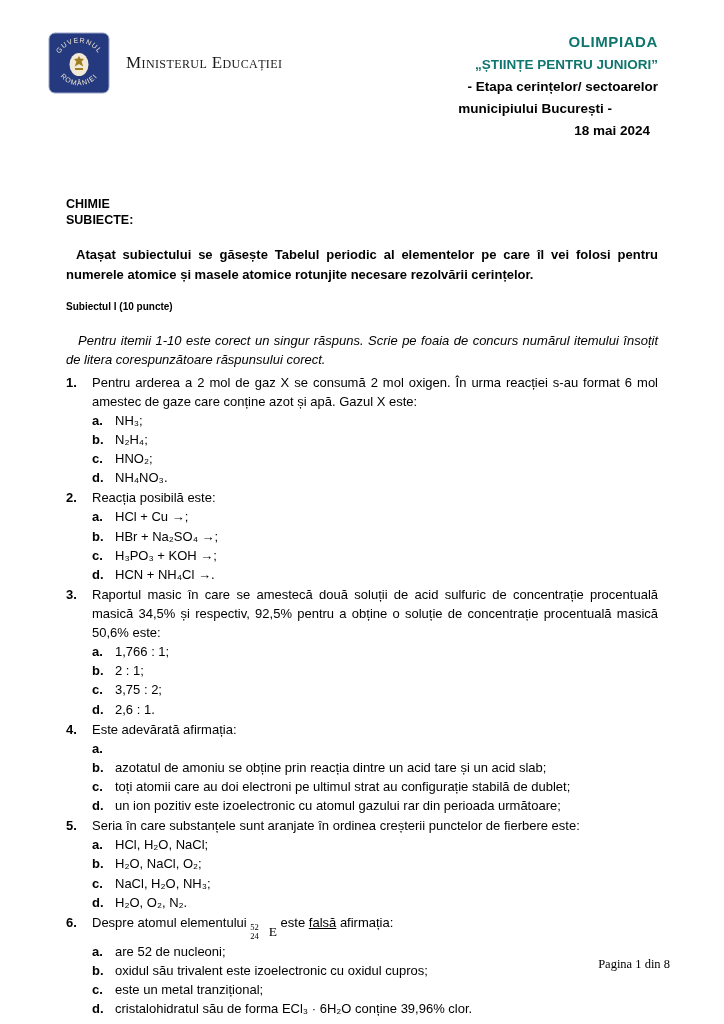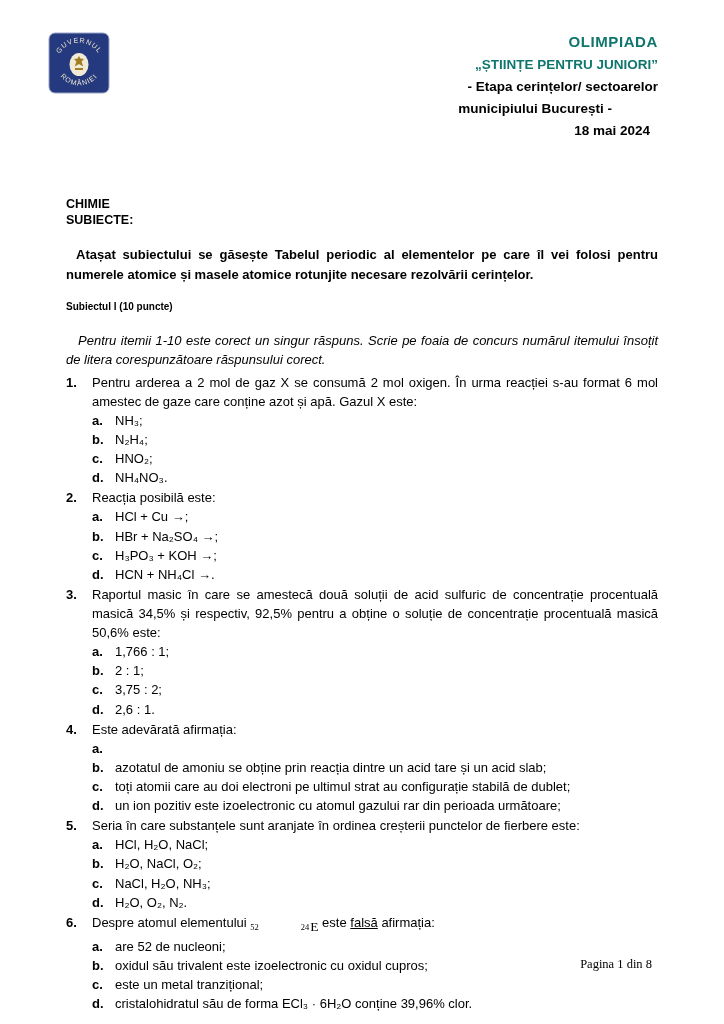--- a/index.html
+++ b/index.html
@@ -32,25 +32,25 @@
   .question-list { margin-top:3px; }
   .q-row { display:flex; line-height:1.47; margin-top:1px; }
   .q-num { flex:0 0 26px; font-weight:bold; }
   .q-stem { flex:1; text-align:justify; }
   .q-options { margin-left:26px; }
   .opt-row { display:flex; line-height:1.47; }
   .opt-letter { flex:0 0 23px; font-weight:bold; }
   .u-seg { text-decoration:underline; }
   .nuclide { display:inline-flex; align-items:center; vertical-align:-3px;
              font-family:"Liberation Serif","DejaVu Serif",serif; }
-  .nuclide-col { display:inline-flex; flex-direction:row; font-size:8.5px;
-                 line-height:1.05; text-align:right; margin-right:1px;gap:42px; }
+  .nuclide-col { display:inline-flex; flex-direction:column; font-size:8.5px;
+                 line-height:1.05; text-align:right; margin-right:10px; }
   .nuclide-sym { font-size:13.5px; }
   .footer {
-    position:absolute; right:72px; bottom:52px;
+    position:absolute; right:54px; bottom:52px;
     font-family:"Liberation Serif","DejaVu Serif",serif; font-size:12.5px;
   }
 </style>
 </head>
 <body>
 
 <div class="page">
 
   <header class="header">
     <div class="header-left">
@@ -62,20 +62,21 @@
         </defs>
         <text font-size="7" fill="#efe7d2" font-family="Liberation Sans, sans-serif" letter-spacing="1">
           <textPath href="#arcTop" startOffset="50%" text-anchor="middle">GUVERNUL</textPath>
         </text>
         <text font-size="7" fill="#efe7d2" font-family="Liberation Sans, sans-serif" letter-spacing="1">
           <textPath href="#arcBot" startOffset="50%" text-anchor="middle">ROMÂNIEI</textPath>
         </text>
         <ellipse cx="31" cy="32.5" rx="9.5" ry="11.5" fill="#f2ead6"></ellipse>
         <path d="M31 24 l1.4 2.6 3.6 .4 -2.4 2.4 1.6 5 -4.2 -2.4 -4.2 2.4 1.6 -5 -2.4 -2.4 3.6 -.4 Z M27 36 h8 v2 h-8 Z" fill="#a07f22"></path>
       </svg>
+      <div class="ministry">Ministerul Educației</div>
     </div>
 
     <div class="header-right">
       <div class="hr-line blue first">OLIMPIADA</div>
       <div class="hr-line blue">„ȘTIINȚE PENTRU JUNIORI”</div>
       <div class="hr-line">- Etapa cerințelor/ sectoarelor</div>
       <div class="hr-line stage2">municipiului București -</div>
       <div class="hr-line date">18 mai 2024</div>
     </div>
   </header>

